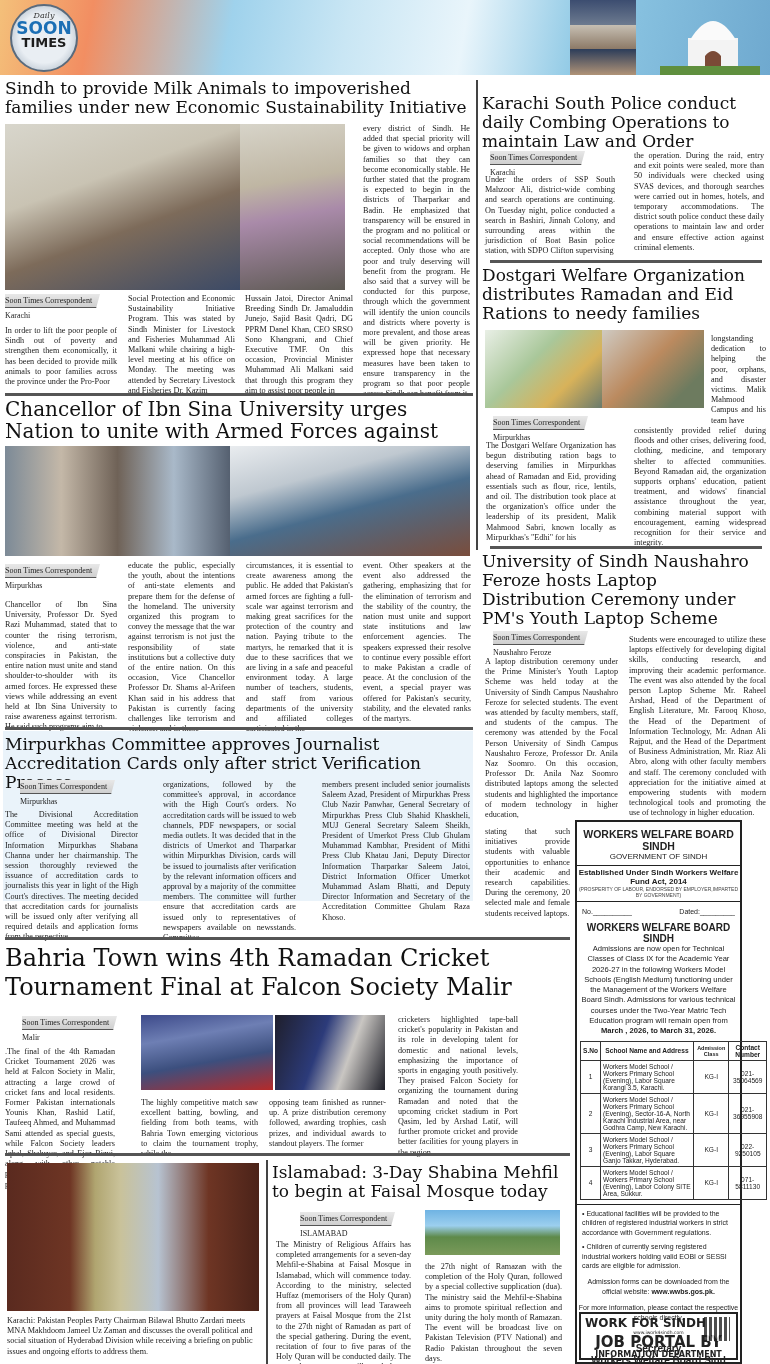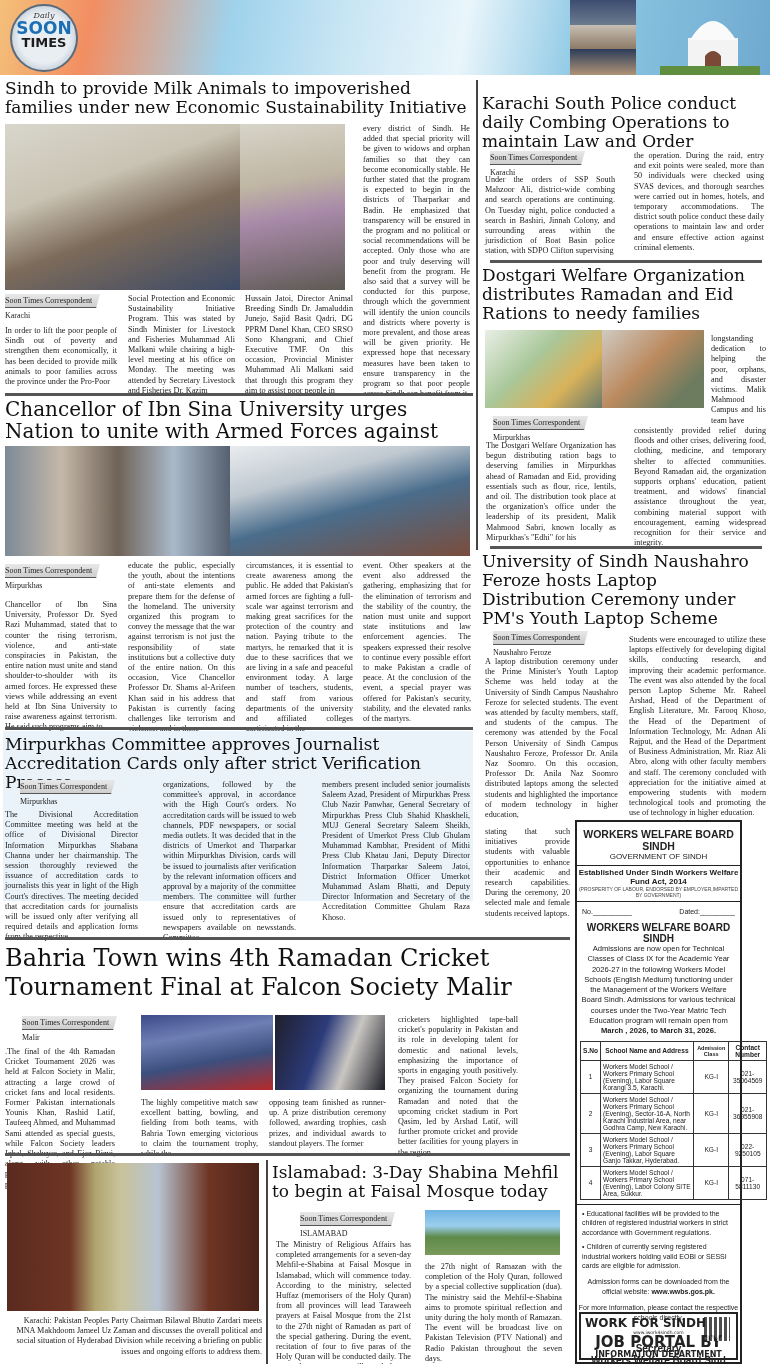--- a/index.html
+++ b/index.html
@@ -138,21 +138,21 @@
   </div>
 <div class="abs txt" style="left:5px;top:1047px;width:110px">.The final of the 4th Ramadan Cricket Tournament 2026 was held at Falcon Society in Malir, attracting a large crowd of cricket fans and local residents. Former Pakistan internationals Younis Khan, Rashid Latif, Taufeeq Ahmed, and Muhammad Sami attended as special guests, while Falcon Society leaders Iqbal, Shahryar, and Ejaz Rizvi, along with other notable personalities, appreciated the players and organizers.</div>
 <div class="abs photo" style="left:141px;top:1015px;width:132px;height:75px;background:linear-gradient(170deg,#3d4a8a 0%,#6e7fb4 30%,#3c4f7e 60%,#b52a2a 100%)"></div>
 <div class="abs photo" style="left:275px;top:1015px;width:110px;height:75px;background:linear-gradient(110deg,#1f1f2c 0%,#2c3b7a 40%,#c9c6c2 65%,#1d1e27 100%)"></div>
 <div class="abs txt" style="left:141px;top:1098px;width:117px">The highly competitive match saw excellent batting, bowling, and fielding from both teams, with Bahria Town emerging victorious to claim the tournament trophy, while the</div>
 <div class="abs txt" style="left:269px;top:1098px;width:117px">opposing team finished as runner-up. A prize distribution ceremony followed, awarding trophies, cash prizes, and individual awards to standout players. The former</div>
 <div class="abs txt" style="left:398px;top:1015px;width:120px">cricketers highlighted tape-ball cricket's popularity in Pakistan and its role in developing talent for domestic and national levels, emphasizing the importance of sports in engaging youth positively. They praised Falcon Society for organizing the tournament during Ramadan and noted that the upcoming cricket stadium in Port Qasim, led by Arshad Latif, will further promote cricket and provide better facilities for young players in the region.</div>
 <div class="abs rule" style="left:5px;top:1153px;width:565px"></div>
 
 <div class="abs photo" style="left:7px;top:1163px;width:252px;height:148px;background:linear-gradient(90deg,#5a2a1f 0%,#6e3524 25%,#b0a570 35%,#c9c29a 45%,#b7c3d1 60%,#6e3524 80%,#4b2319 100%)"></div>
-<div class="abs txt" style="left:7px;top:1316px;width:255px;text-align:right">Karachi: Pakistan Peoples Party Chairman Bilawal Bhutto Zardari meets MNA Makhdoom Jameel Uz Zaman and discusses the overall political and social situation of Hyderabad Division while receiving a briefing on public issues and ongoing efforts to address them.</div>
+<div class="abs txt" style="left:7px;top:1316px;width:255px;text-align:left">Karachi: Pakistan Peoples Party Chairman Bilawal Bhutto Zardari meets MNA Makhdoom Jameel Uz Zaman and discusses the overall political and social situation of Hyderabad Division while receiving a briefing on public issues and ongoing efforts to address them.</div>
 <div class="abs vline" style="left:266px;top:1160px;height:204px"></div>
 
 <div class="abs hl hl18" style="left:272px;top:1163px;width:300px">Islamabad: 3-Day Shabina Mehfil to begin at Faisal Mosque today</div>
 <div class="abs corr" style="left:300px;top:1212px">
     <div class="bar">Soon Times Correspondent</div>
     <div class="loc">ISLAMABAD</div>
   </div>
 <div class="abs txt" style="left:276px;top:1240px;width:135px">The Ministry of Religious Affairs has completed arrangements for a seven-day Mehfil-e-Shabina at Faisal Mosque in Islamabad, which will commence today. According to the ministry, selected Huffaz (memorisers of the Holy Quran) from all provinces will lead Taraweeh prayers at Faisal Mosque from the 21st to the 27th night of Ramadan as part of the special gathering. During the event, recitation of four to five paras of the Holy Quran will be conducted daily. The seven-day programme will conclude on</div>
 <div class="abs photo" style="left:425px;top:1210px;width:135px;height:45px;background:linear-gradient(180deg,#6fb3e3 0%,#9ccfee 35%,#5e8a4a 60%,#7a9a5a 100%)"></div>
 <div class="abs txt" style="left:425px;top:1262px;width:137px">the 27th night of Ramazan with the completion of the Holy Quran, followed by a special collective supplication (dua). The ministry said the Mehfil-e-Shabina aims to promote spiritual reflection and unity during the holy month of Ramazan. The event will be broadcast live on Pakistan Television (PTV National) and Radio Pakistan throughout the seven days.</div>

